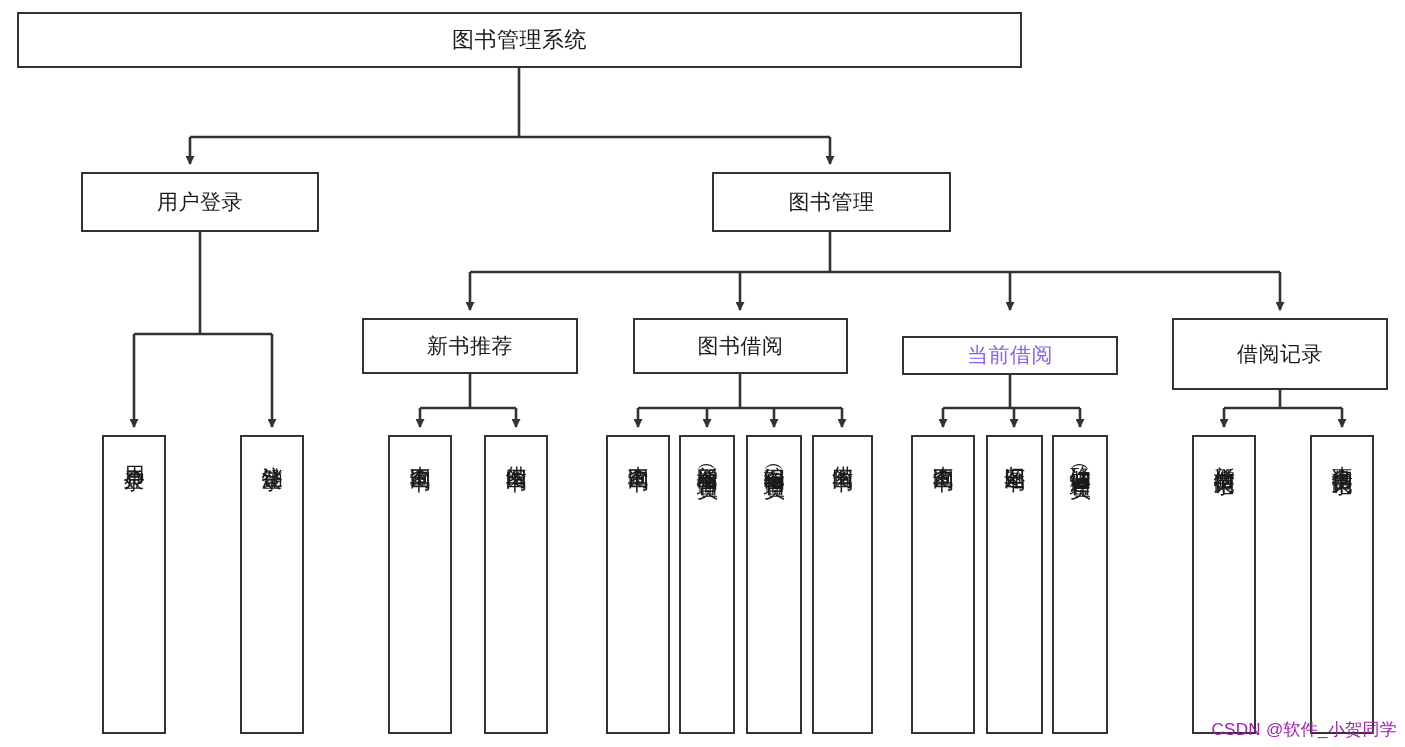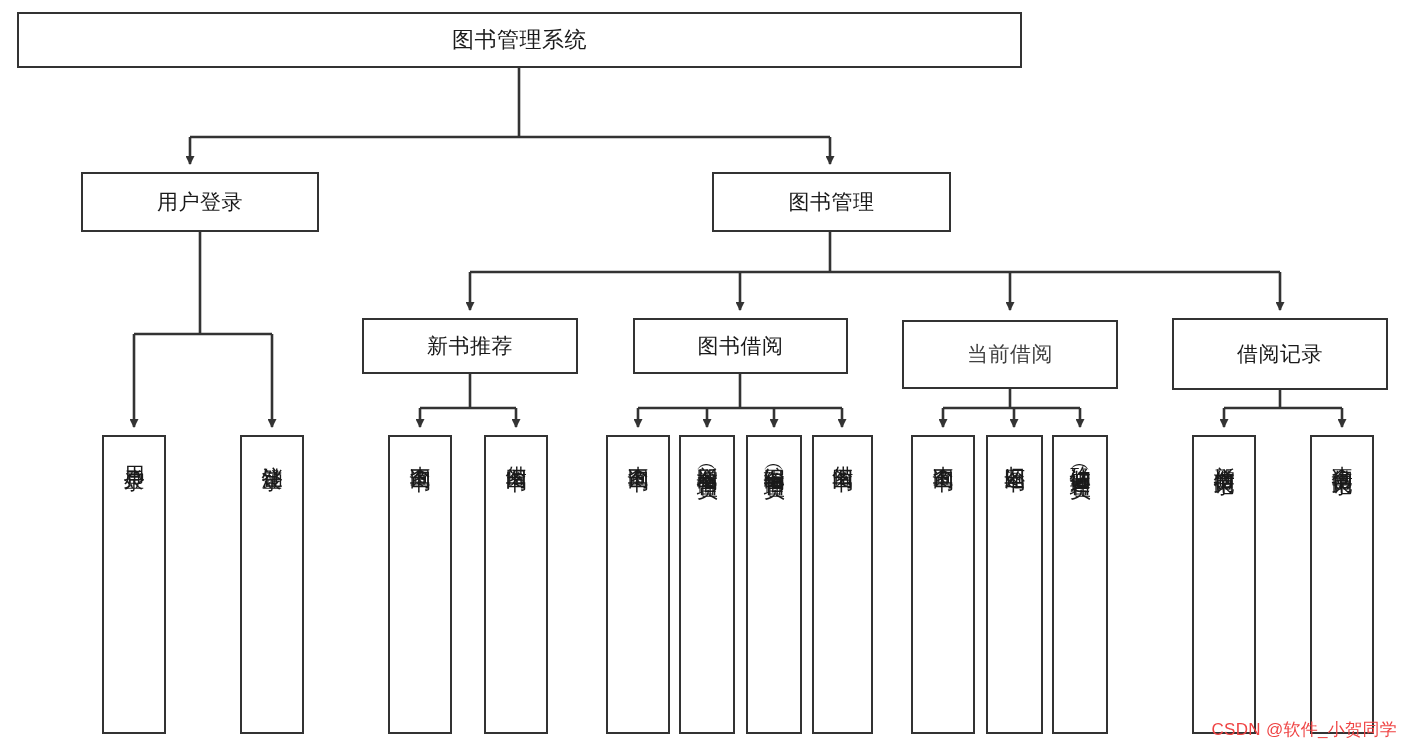--- a/index.html
+++ b/index.html
@@ -135,21 +135,21 @@
   <div class="node horizontal" style="left: 712px; top: 172px; width: 239px; height: 60px; border-color: rgb(51, 51, 51); background: rgb(255, 255, 255); color: rgb(26, 26, 26);">
     <span class="label">图书管理</span>
   </div>
 
   <div class="node horizontal" style="left: 633px; top: 318px; width: 215px; height: 56px; border-color: rgb(51, 51, 51); background: rgb(255, 255, 255); color: rgb(26, 26, 26);">
     <span class="label">图书借阅</span>
   </div>
   <div class="node horizontal" style="left: 362px; top: 318px; width: 216px; height: 56px; border-color: rgb(51, 51, 51); background: rgb(255, 255, 255); color: rgb(26, 26, 26);">
     <span class="label">新书推荐</span>
   </div>
-  <div class="node horizontal" style="left: 902px; top: 320px; width: 216px; height: 69px; border-color: rgb(51, 51, 51); background: rgb(255, 255, 255); color: #404040;">
+  <div class="node horizontal" style="left: 902px; top: 336px; width: 216px; height: 39px; border-color: rgb(51, 51, 51); background: rgb(255, 255, 255); color: #8b5cf6;">
     <span class="label">当前借阅</span>
   </div>
   <div class="node horizontal" style="left: 1172px; top: 318px; width: 216px; height: 72px; border-color: rgb(51, 51, 51); background: rgb(255, 255, 255); color: rgb(26, 26, 26);">
     <span class="label">借阅记录</span>
   </div>
 
   <div class="node vertical" style="left: 102px; top: 435px; width: 64px; height: 299px; border-color: rgb(51, 51, 51); background: rgb(255, 255, 255); color: rgb(26, 26, 26);">
     <span class="label">用户登录</span>
   </div>
   <div class="node vertical" style="left: 240px; top: 435px; width: 64px; height: 299px; border-color: rgb(51, 51, 51); background: rgb(255, 255, 255); color: rgb(26, 26, 26);">
@@ -182,15 +182,15 @@
   <div class="node vertical" style="left: 1052px; top: 435px; width: 56px; height: 299px; border-color: rgb(51, 51, 51); background: rgb(255, 255, 255); color: rgb(26, 26, 26);">
     <span class="label">确认归还（管理员）</span>
   </div>
   <div class="node vertical" style="left: 1192px; top: 435px; width: 64px; height: 299px; border-color: rgb(51, 51, 51); background: rgb(255, 255, 255); color: rgb(26, 26, 26);">
     <span class="label">新增借阅记录</span>
   </div>
   <div class="node vertical" style="left: 1310px; top: 435px; width: 64px; height: 299px; border-color: rgb(51, 51, 51); background: rgb(255, 255, 255); color: rgb(26, 26, 26);">
     <span class="label">查询借阅记录</span>
   </div>
 
-  <div class="watermark" style="color: #ef4444;">CSDN @软件_小贺同学</div>
+  <div class="watermark" style="color: #a21caf;">CSDN @软件_小贺同学</div>
 
 </div>
 
 </body></html>

